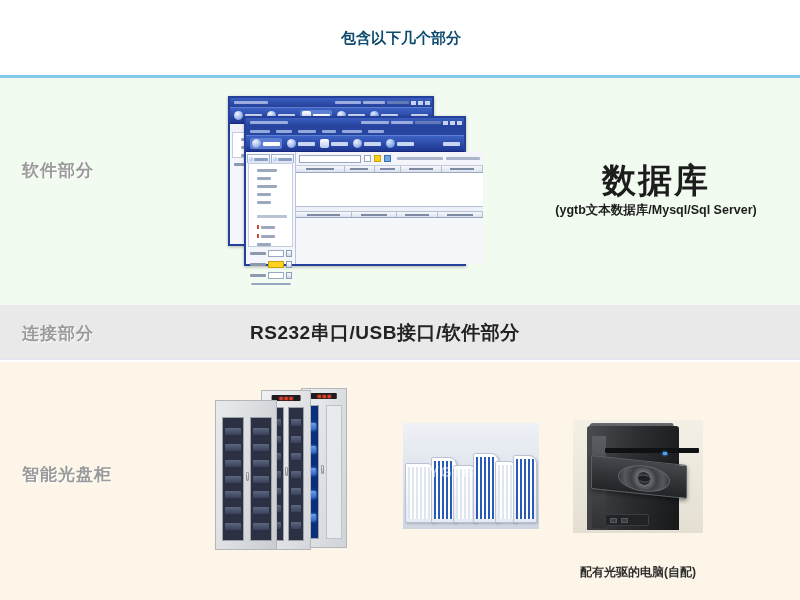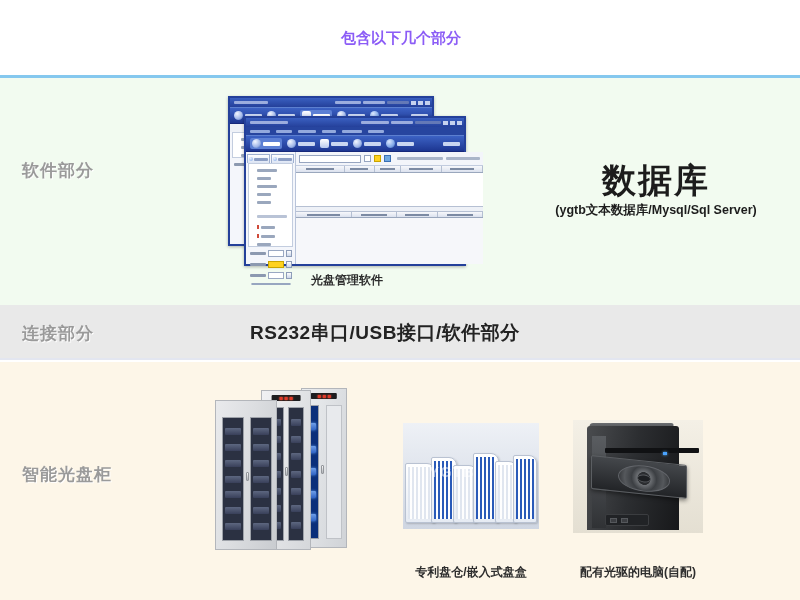--- a/index.html
+++ b/index.html
@@ -15,21 +15,21 @@
   .header {
     position: absolute; left:0; top:0; width:800px; height:76px;
     background:#ffffff;
     display:flex; align-items:center; justify-content:center;
   }
   .header-inner { display:flex; align-items:baseline; }
   .title-main {
     font-size:27px; font-weight:bold; color:#2b2b2b; letter-spacing:1px;
   }
   .title-sub {
-    font-size:15px; font-weight:bold; color:#8b5cf6; margin-left:2px;
+    font-size:15px; font-weight:bold; color:#0c4a6e; margin-left:2px;
   }
   .header-rule {
     position:absolute; left:0; top:75px; width:800px; height:3px;
     background:#85c8ee;
   }
 
   
   .band { position:absolute; left:0; width:800px; }
   .band-software   { top:78px;  height:227px; background:#f2fbf0; }
   .band-connection { top:305px; height:55px;  background:#e9e9e9;
@@ -508,21 +508,20 @@
             <span class="gh" style="width:24%">
                 <i></i>
               </span>
           </div>
           <div class="grid-body2"></div>
         </div>
       </div>
     </div>
   </div>
 
-  <div class="caption cap-software">光盘管理软件</div>
 
   <div class="db-block">
     <div class="db-title">数据库</div>
     <div class="db-sub">(ygtb文本数据库/Mysql/Sql Server)</div>
   </div>
 
   <div class="band band-connection"></div>
   <div class="band-label lbl-connection">连接部分</div>
   <div class="conn-text">RS232串口/USB接口/软件部分</div>
 
@@ -630,16 +629,15 @@
           <i></i>
         </div>
     </div>
     <div class="pc-tray">
       <div class="pc-disc">
         <div class="pc-hub"></div>
       </div>
     </div>
   </div>
 
-  <div class="caption cap-cart">专利盘仓/嵌入式盘盒</div>
   <div class="caption cap-pc">配有光驱的电脑(自配)</div>
 
 </div>
 
 </body></html>

